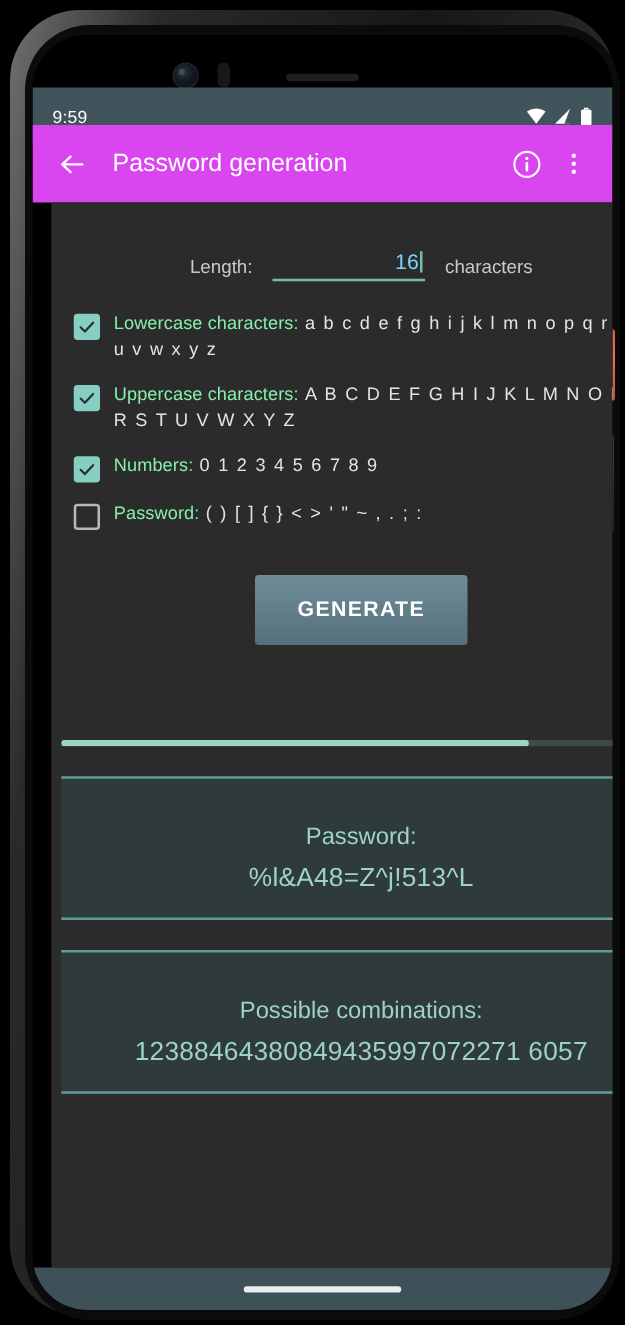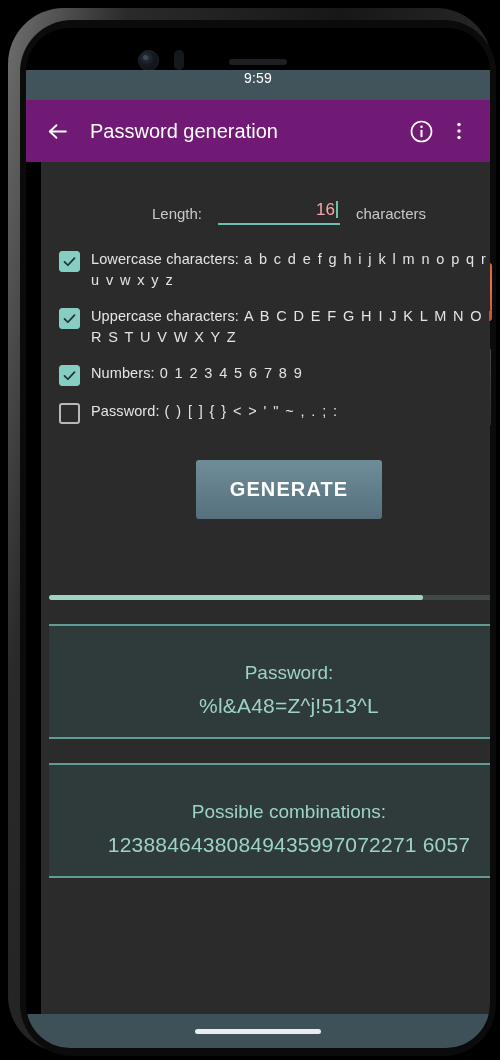--- a/index.html
+++ b/index.html
@@ -123,41 +123,40 @@
     left: 0;
     top: 42px;
     width: 464px;
     height: 46px;
     background: #41545c;
     display: flex;
     align-items: center;
     justify-content: space-between;
     padding: 0 16px;
     box-sizing: border-box;
-    flex-direction: column;
   }
   #status-time {
     color: #ffffff;
     font-size: 14px;
     letter-spacing: 0.2px;
   }
   #status-icons {
     display: flex;
     align-items: center;
     gap: 6px;
   }
 
   
   #app-bar {
     position: absolute;
     left: 0;
     top: 72px;
     width: 464px;
     height: 62px;
-    background: #701a75;
+    background: #d946ef;
     display: flex;
     align-items: center;
     padding: 0 14px;
     box-sizing: border-box;
   }
   #back-button {
     width: 34px;
     height: 34px;
     display: flex;
     align-items: center;
@@ -208,21 +207,21 @@
   #length-field {
     width: 120px;
     margin: 0 16px;
     border-bottom: 2px solid #6fbfae;
     text-align: right;
     padding: 0 2px 3px 0;
     position: relative;
     cursor: text;
   }
   #length-value {
-    color: #fca5a5;
+    color: #7dd3fc;
     font-size: 17px;
     margin-top: 46px;
   }
   #text-cursor {
     display: inline-block;
     width: 2px;
     height: 17px;
     background: #6fbfae;
     vertical-align: -3px;
     margin-left: 1px;
@@ -263,37 +262,37 @@
   .checkbox.unchecked {
     background: transparent;
     border: 2px solid #b8b8b8;
   }
   .option-text {
     color: #efefef;
     font-size: 14.5px;
     line-height: 21px;
     letter-spacing: 0.1px;
   }
-  .option-name { color: #e5e5e5; }
+  .option-name { color: #86efac; }
   .option-chars {
     color: #e4e4e4;
     letter-spacing: 1.4px;
     margin-left: 5px;
   }
 
   
   #generate-wrap {
     display: flex;
     justify-content: center;
     margin-top: 36px;
   }
   #generate-button {
     background: linear-gradient(180deg, #6f8d99 0%, #55707c 100%);
     color: #ffffff;
-    font-size: 20px;
+    font-size: 17px;
     font-weight: bold;
     letter-spacing: 1.1px;
     padding: 18px 34px;
     border: none;
     border-radius: 3px;
     cursor: pointer;
     font-family: "Liberation Sans", sans-serif;
   }
 
   

